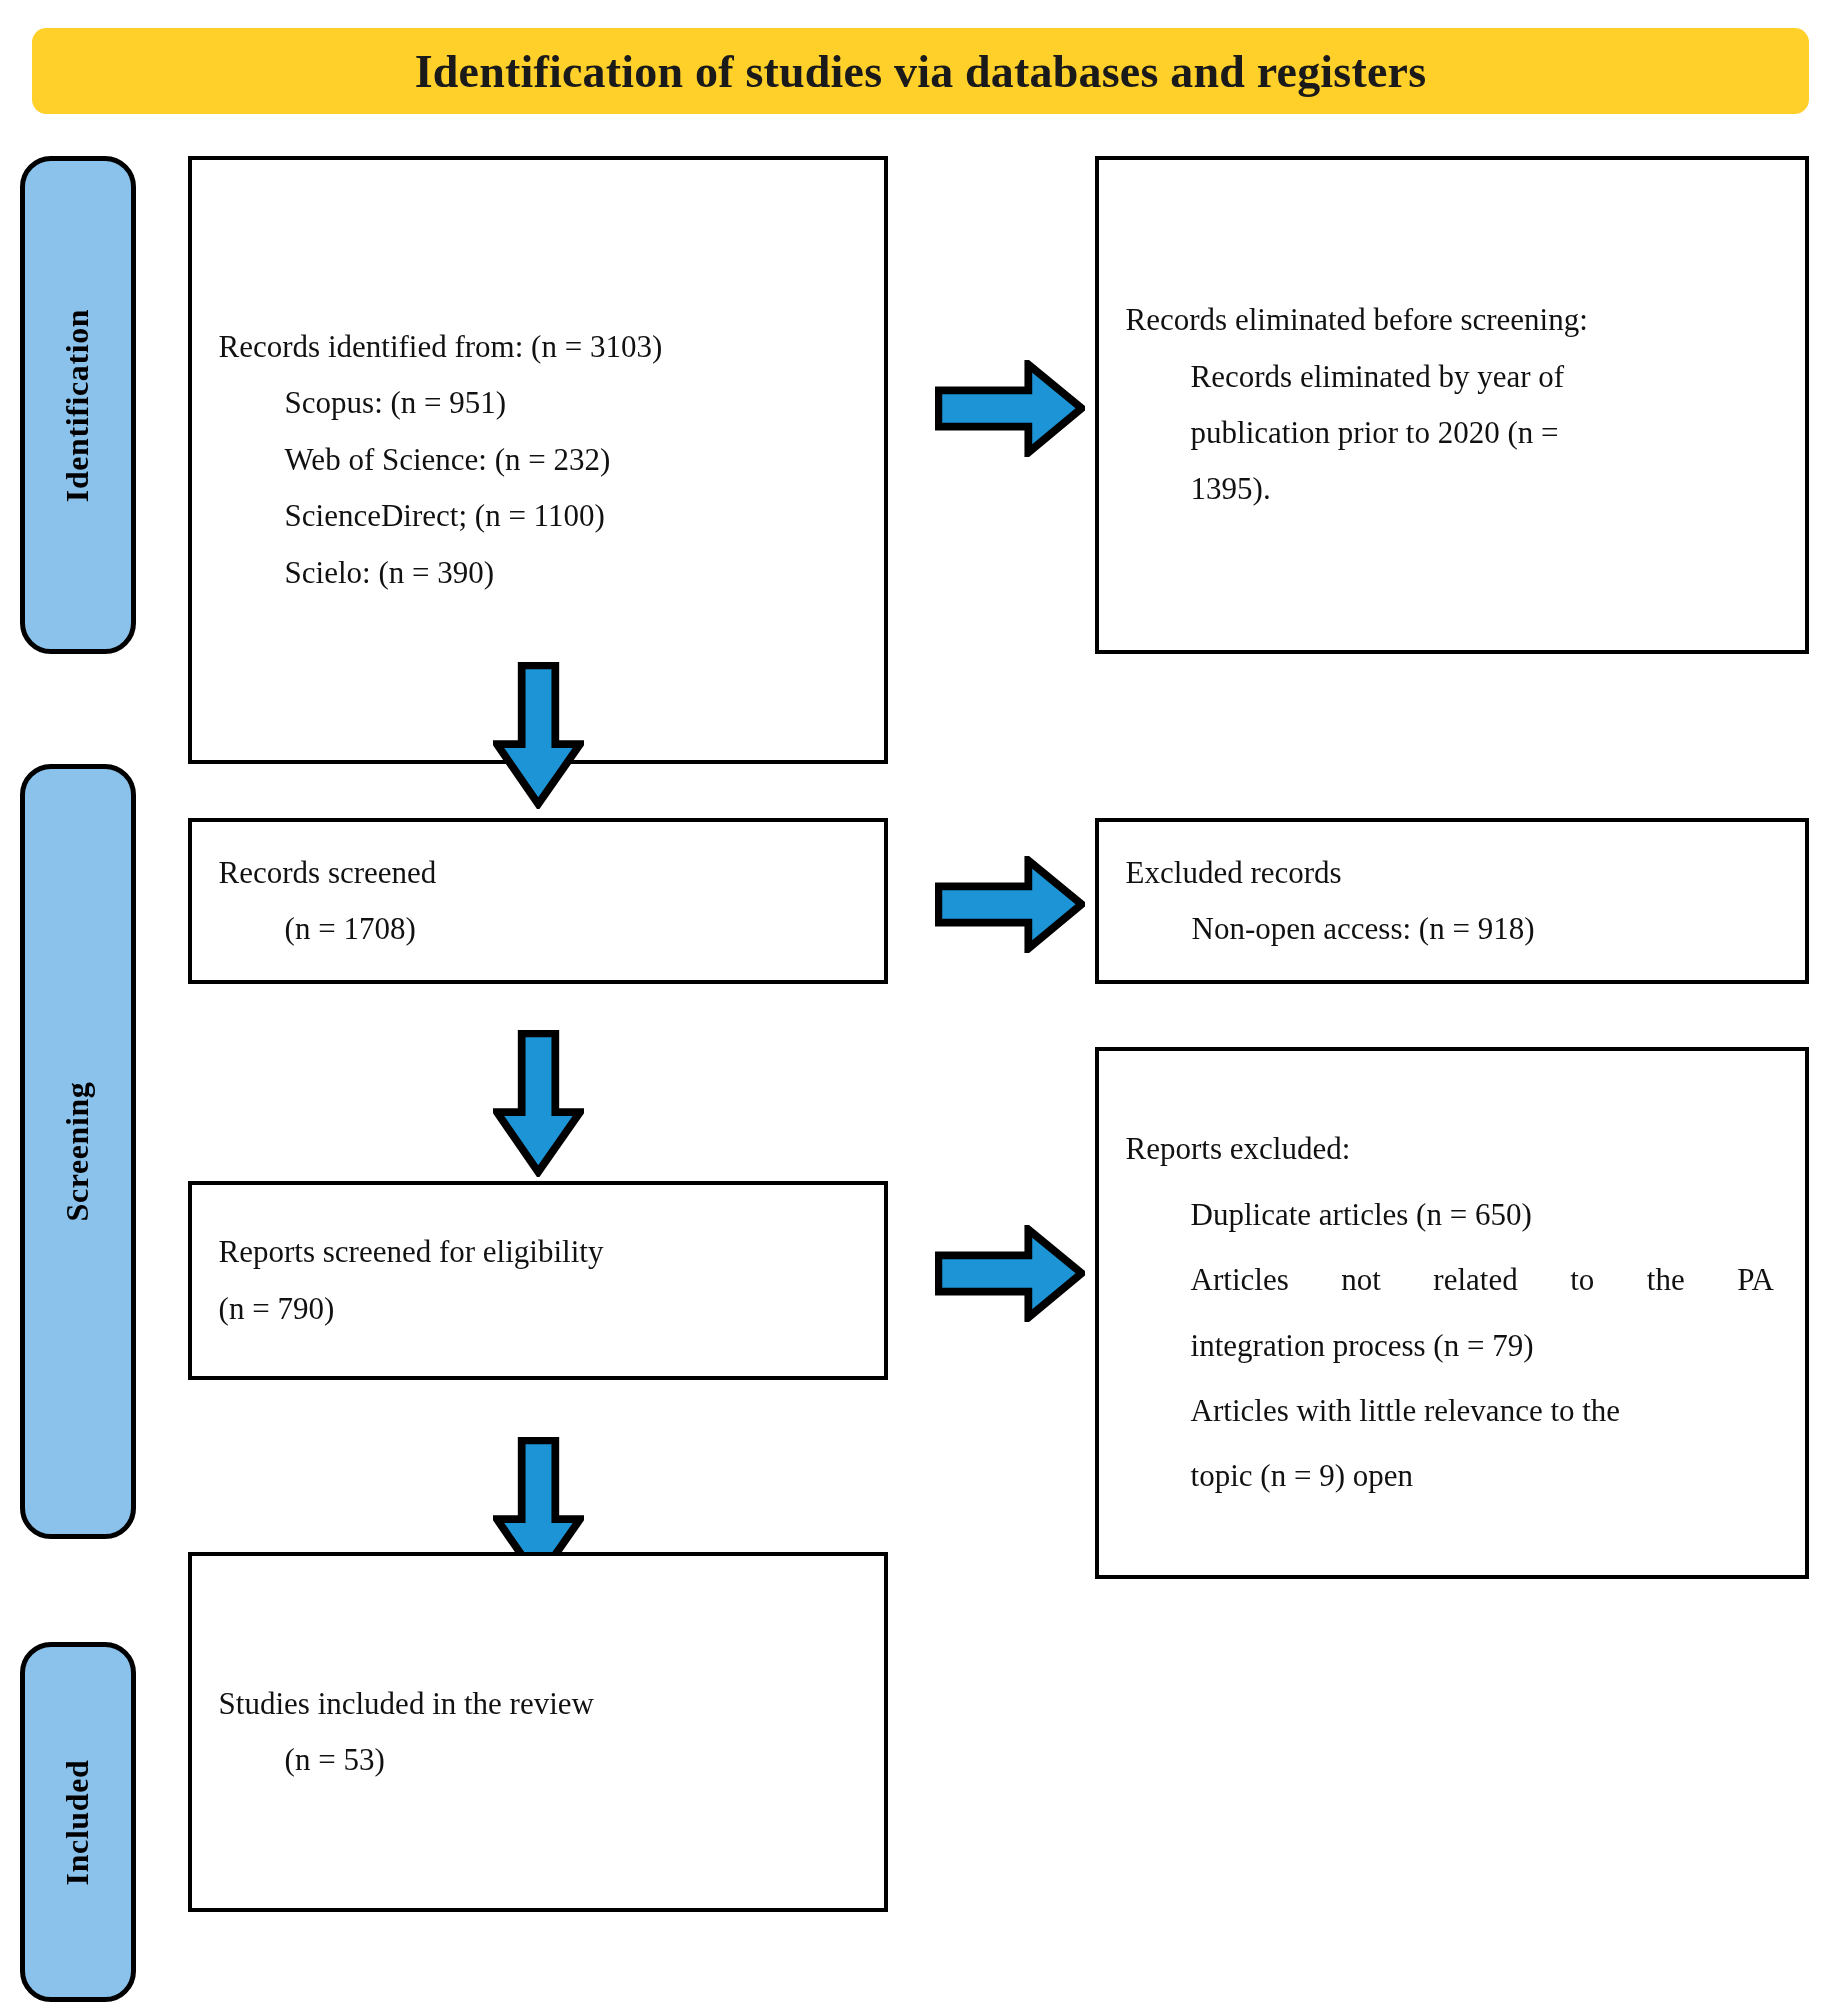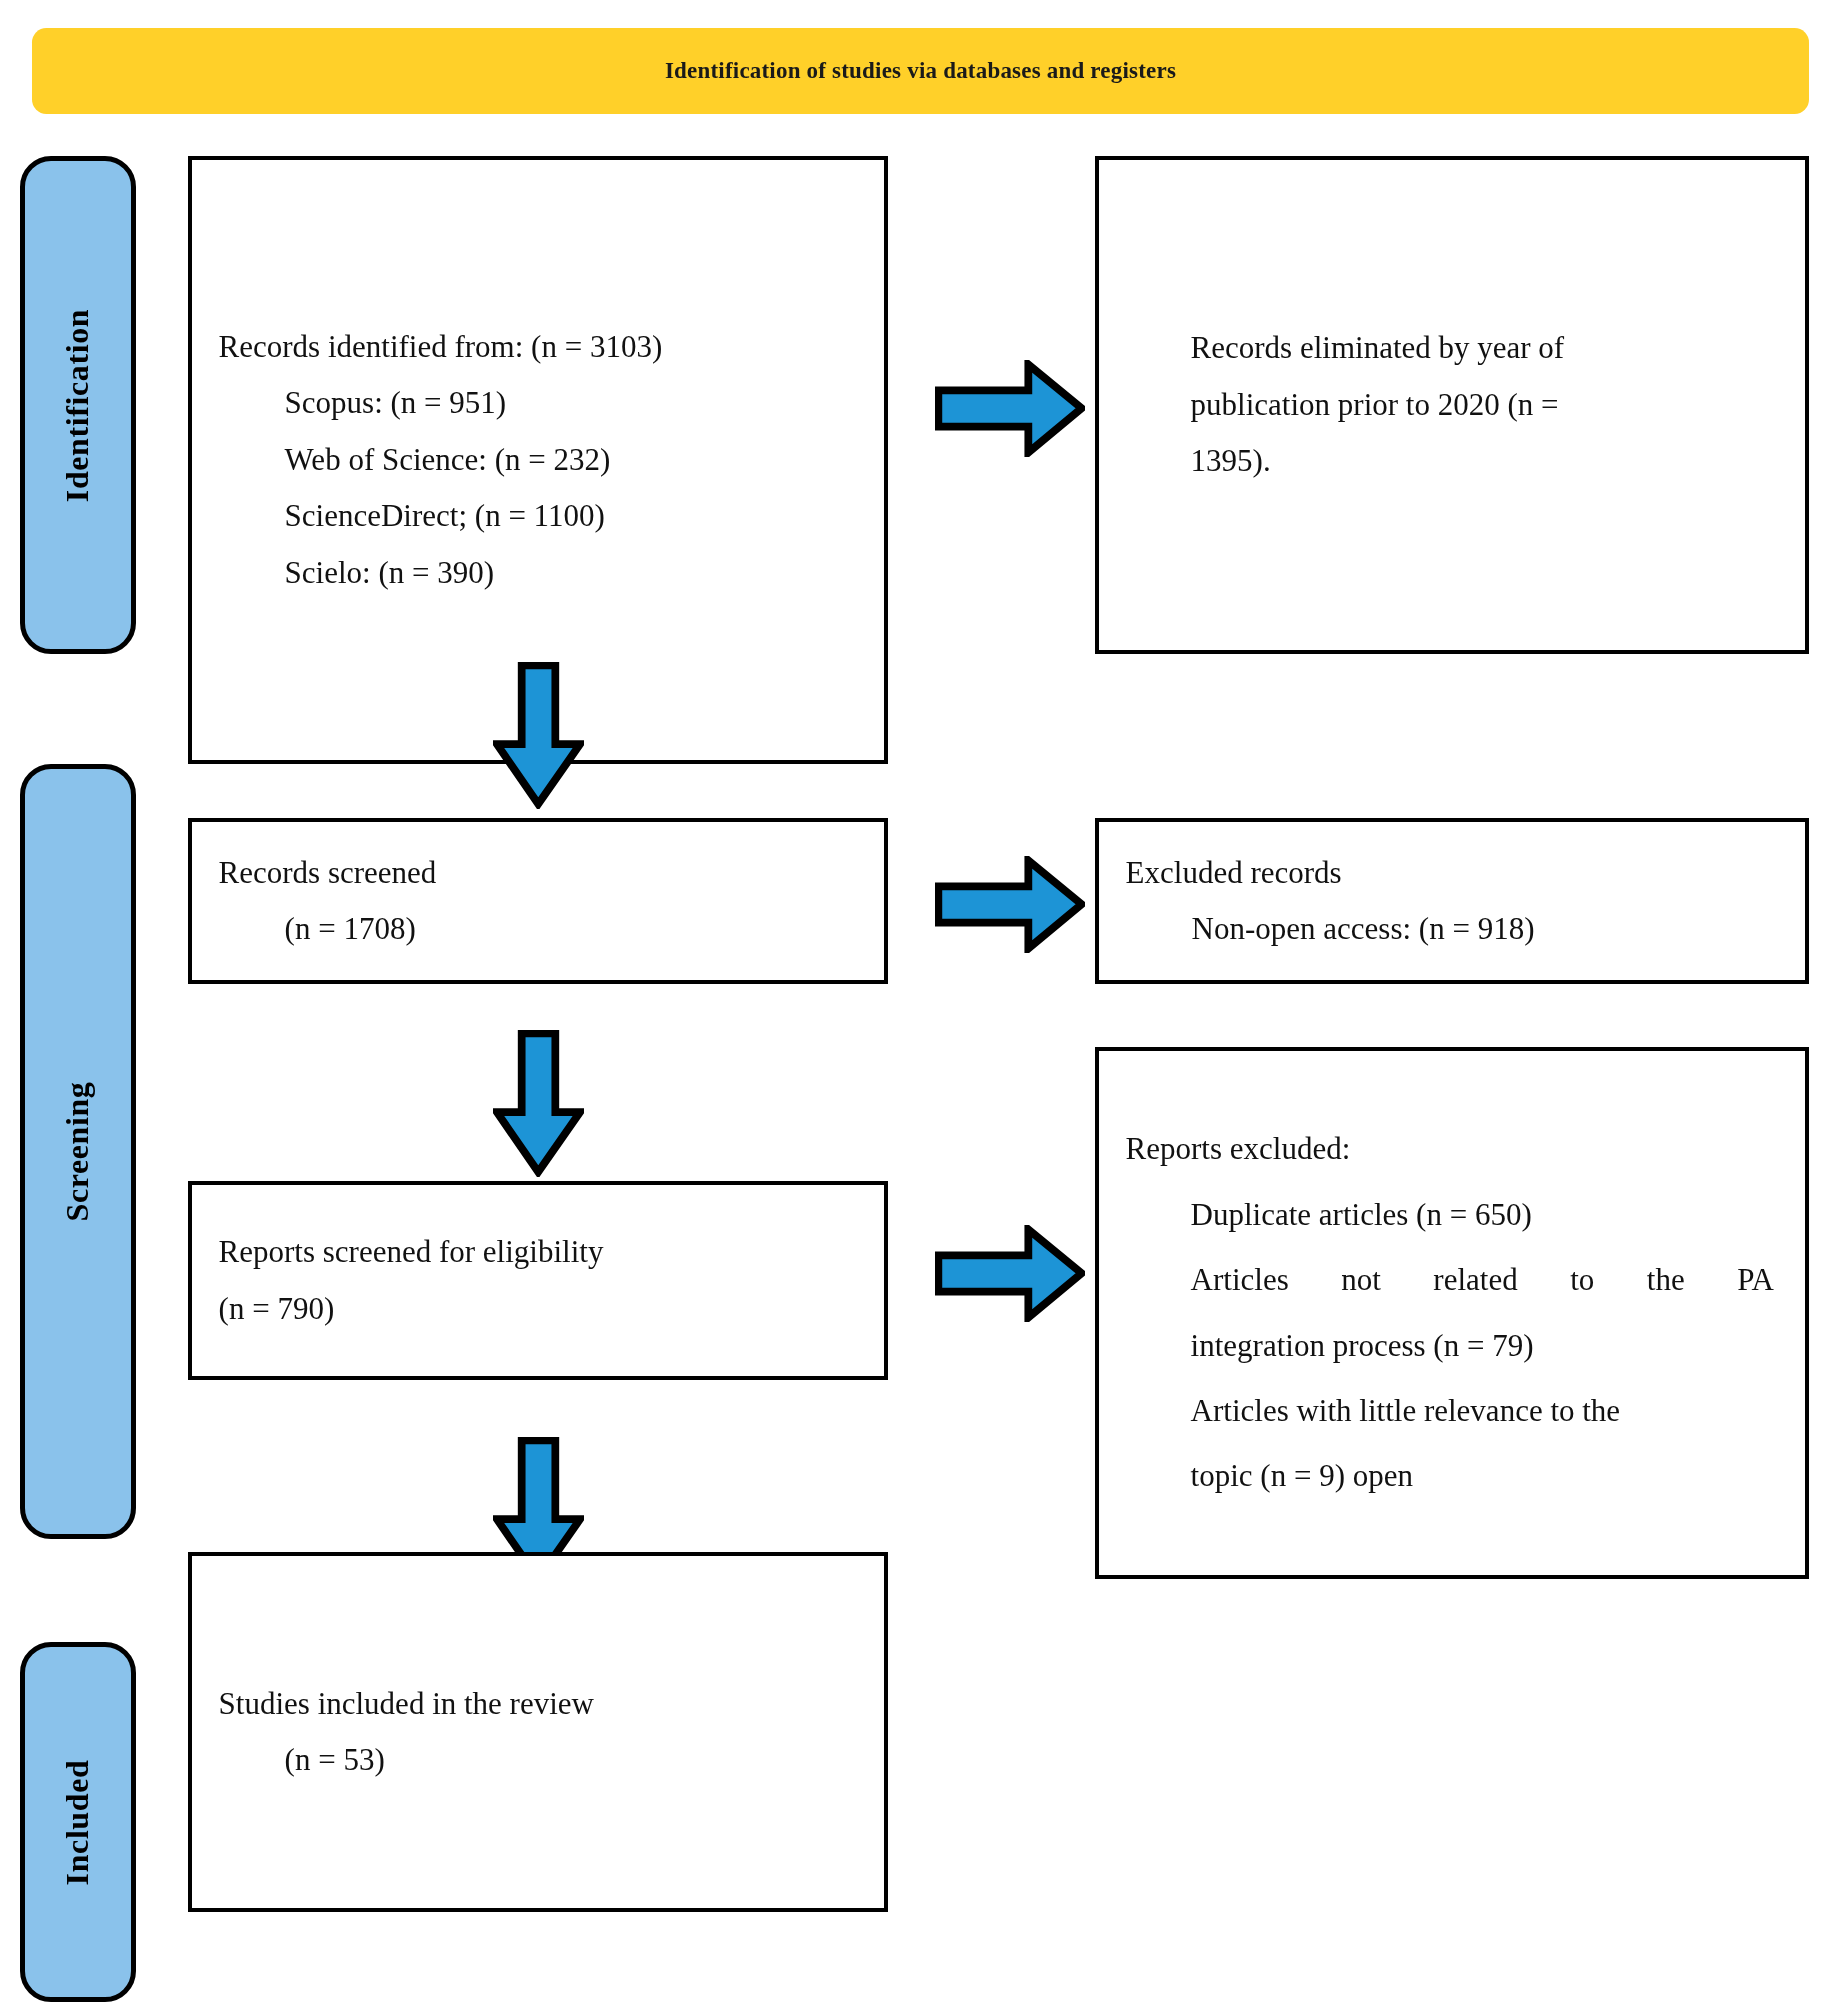--- a/index.html
+++ b/index.html
@@ -25,21 +25,21 @@
     height: 86px;
     background: #FFD029;
     border-radius: 14.4px;
     display: flex;
     align-items: center;
     justify-content: center;
     box-sizing: border-box;
   }
   .banner-title {
     font-family: "Liberation Serif", "DejaVu Serif", serif;
-    font-size: 23px;
+    font-size: 46px;
     font-weight: bold;
     color: #1a1a1a;
     letter-spacing: 0.2px;
     text-align: center;
     white-space: nowrap;
   }
 
   
   .stage-pill {
     position: absolute;
@@ -131,20 +131,21 @@
   </div>
 
   <div class="arrow" style="left:935px; top:360px; width:150px; height:97px;">
     <svg viewBox="0 0 270 175" preserveAspectRatio="none">
       <polygon points="6,55 168,55 168,8 264,87 168,167 168,120 6,120" fill="#1D94D6" stroke="#000000" stroke-width="14" stroke-linejoin="miter"></polygon>
     </svg>
   </div>
 
   <div class="node" style="left:1095px; top:156px; width:714px; height:498px;">
     <div class="node-inner" style="justify-content:center;">
+      <div class="line">Records eliminated before screening:</div>
       <div class="line indent-sm">Records eliminated by year of</div>
       <div class="line indent-sm">publication prior to 2020 (n =</div>
       <div class="line indent-sm">1395).</div>
     </div>
   </div>
 
   <div class="arrow" style="left:493px; top:662px; width:91px; height:147px;">
     <svg viewBox="0 0 165 265" preserveAspectRatio="none">
       <polygon points="52,6 113,6 113,148 158,148 82,256 7,148 52,148" fill="#1D94D6" stroke="#000000" stroke-width="14" stroke-linejoin="miter"></polygon>
     </svg>

